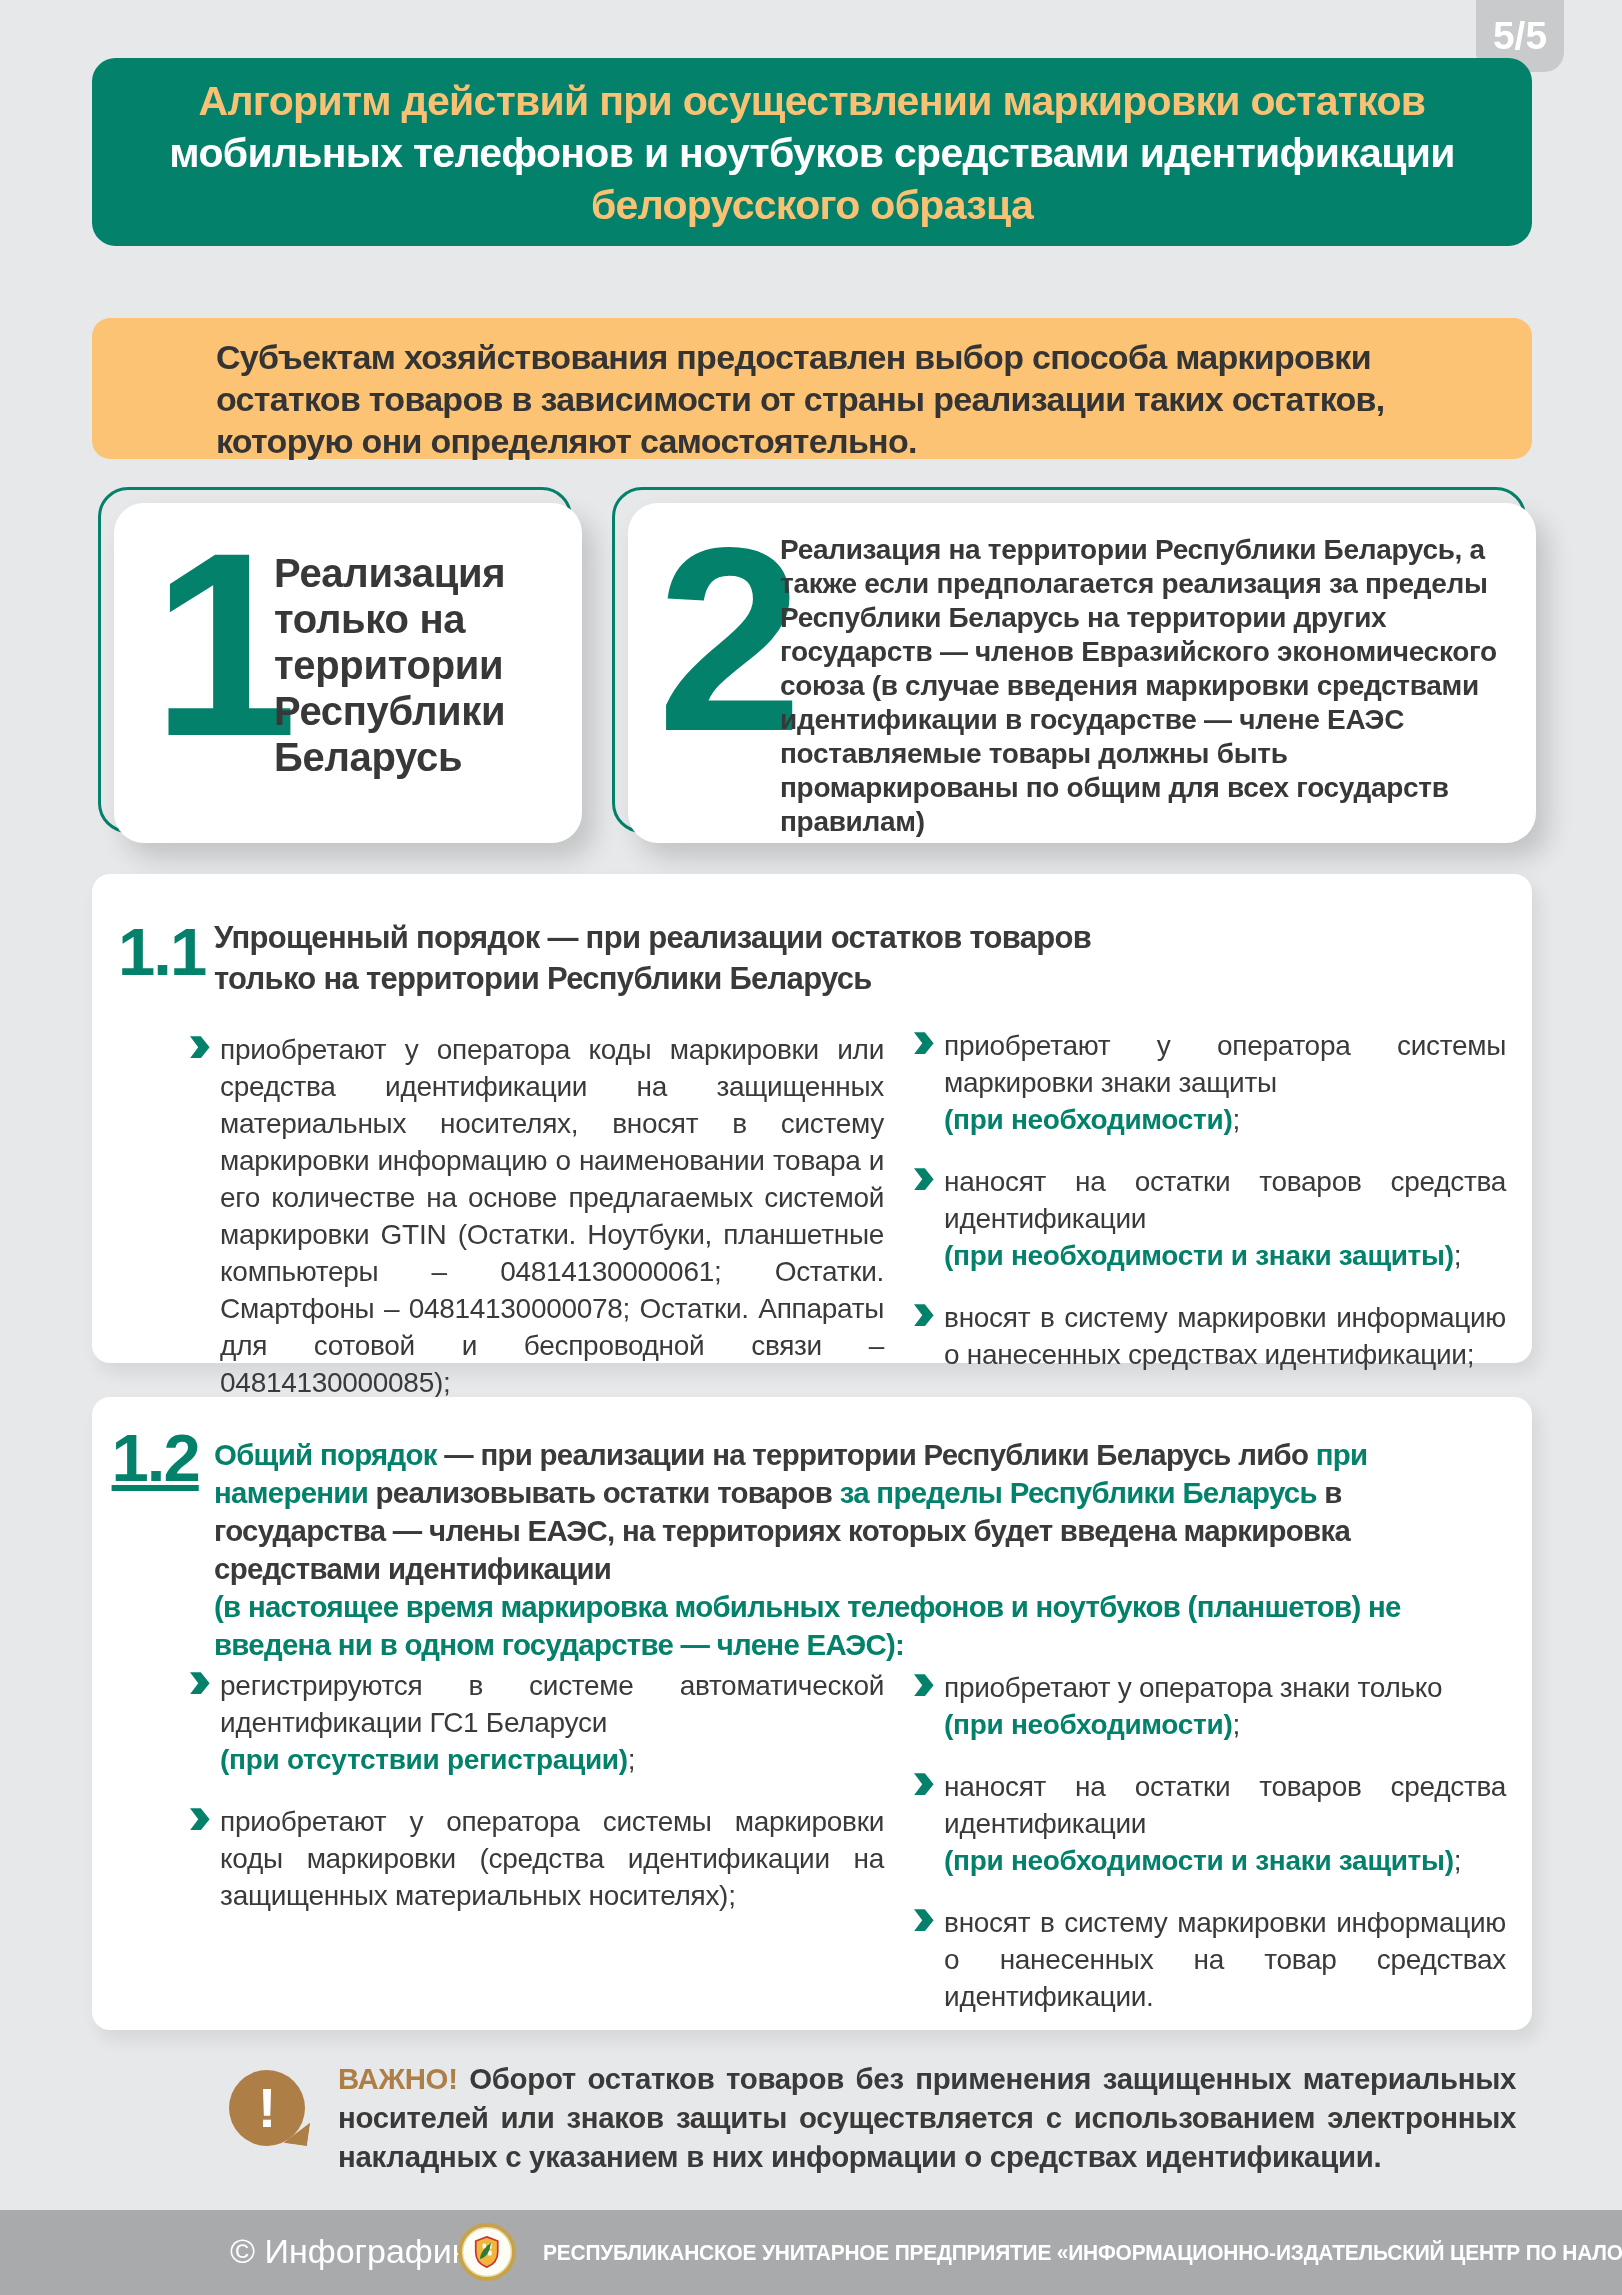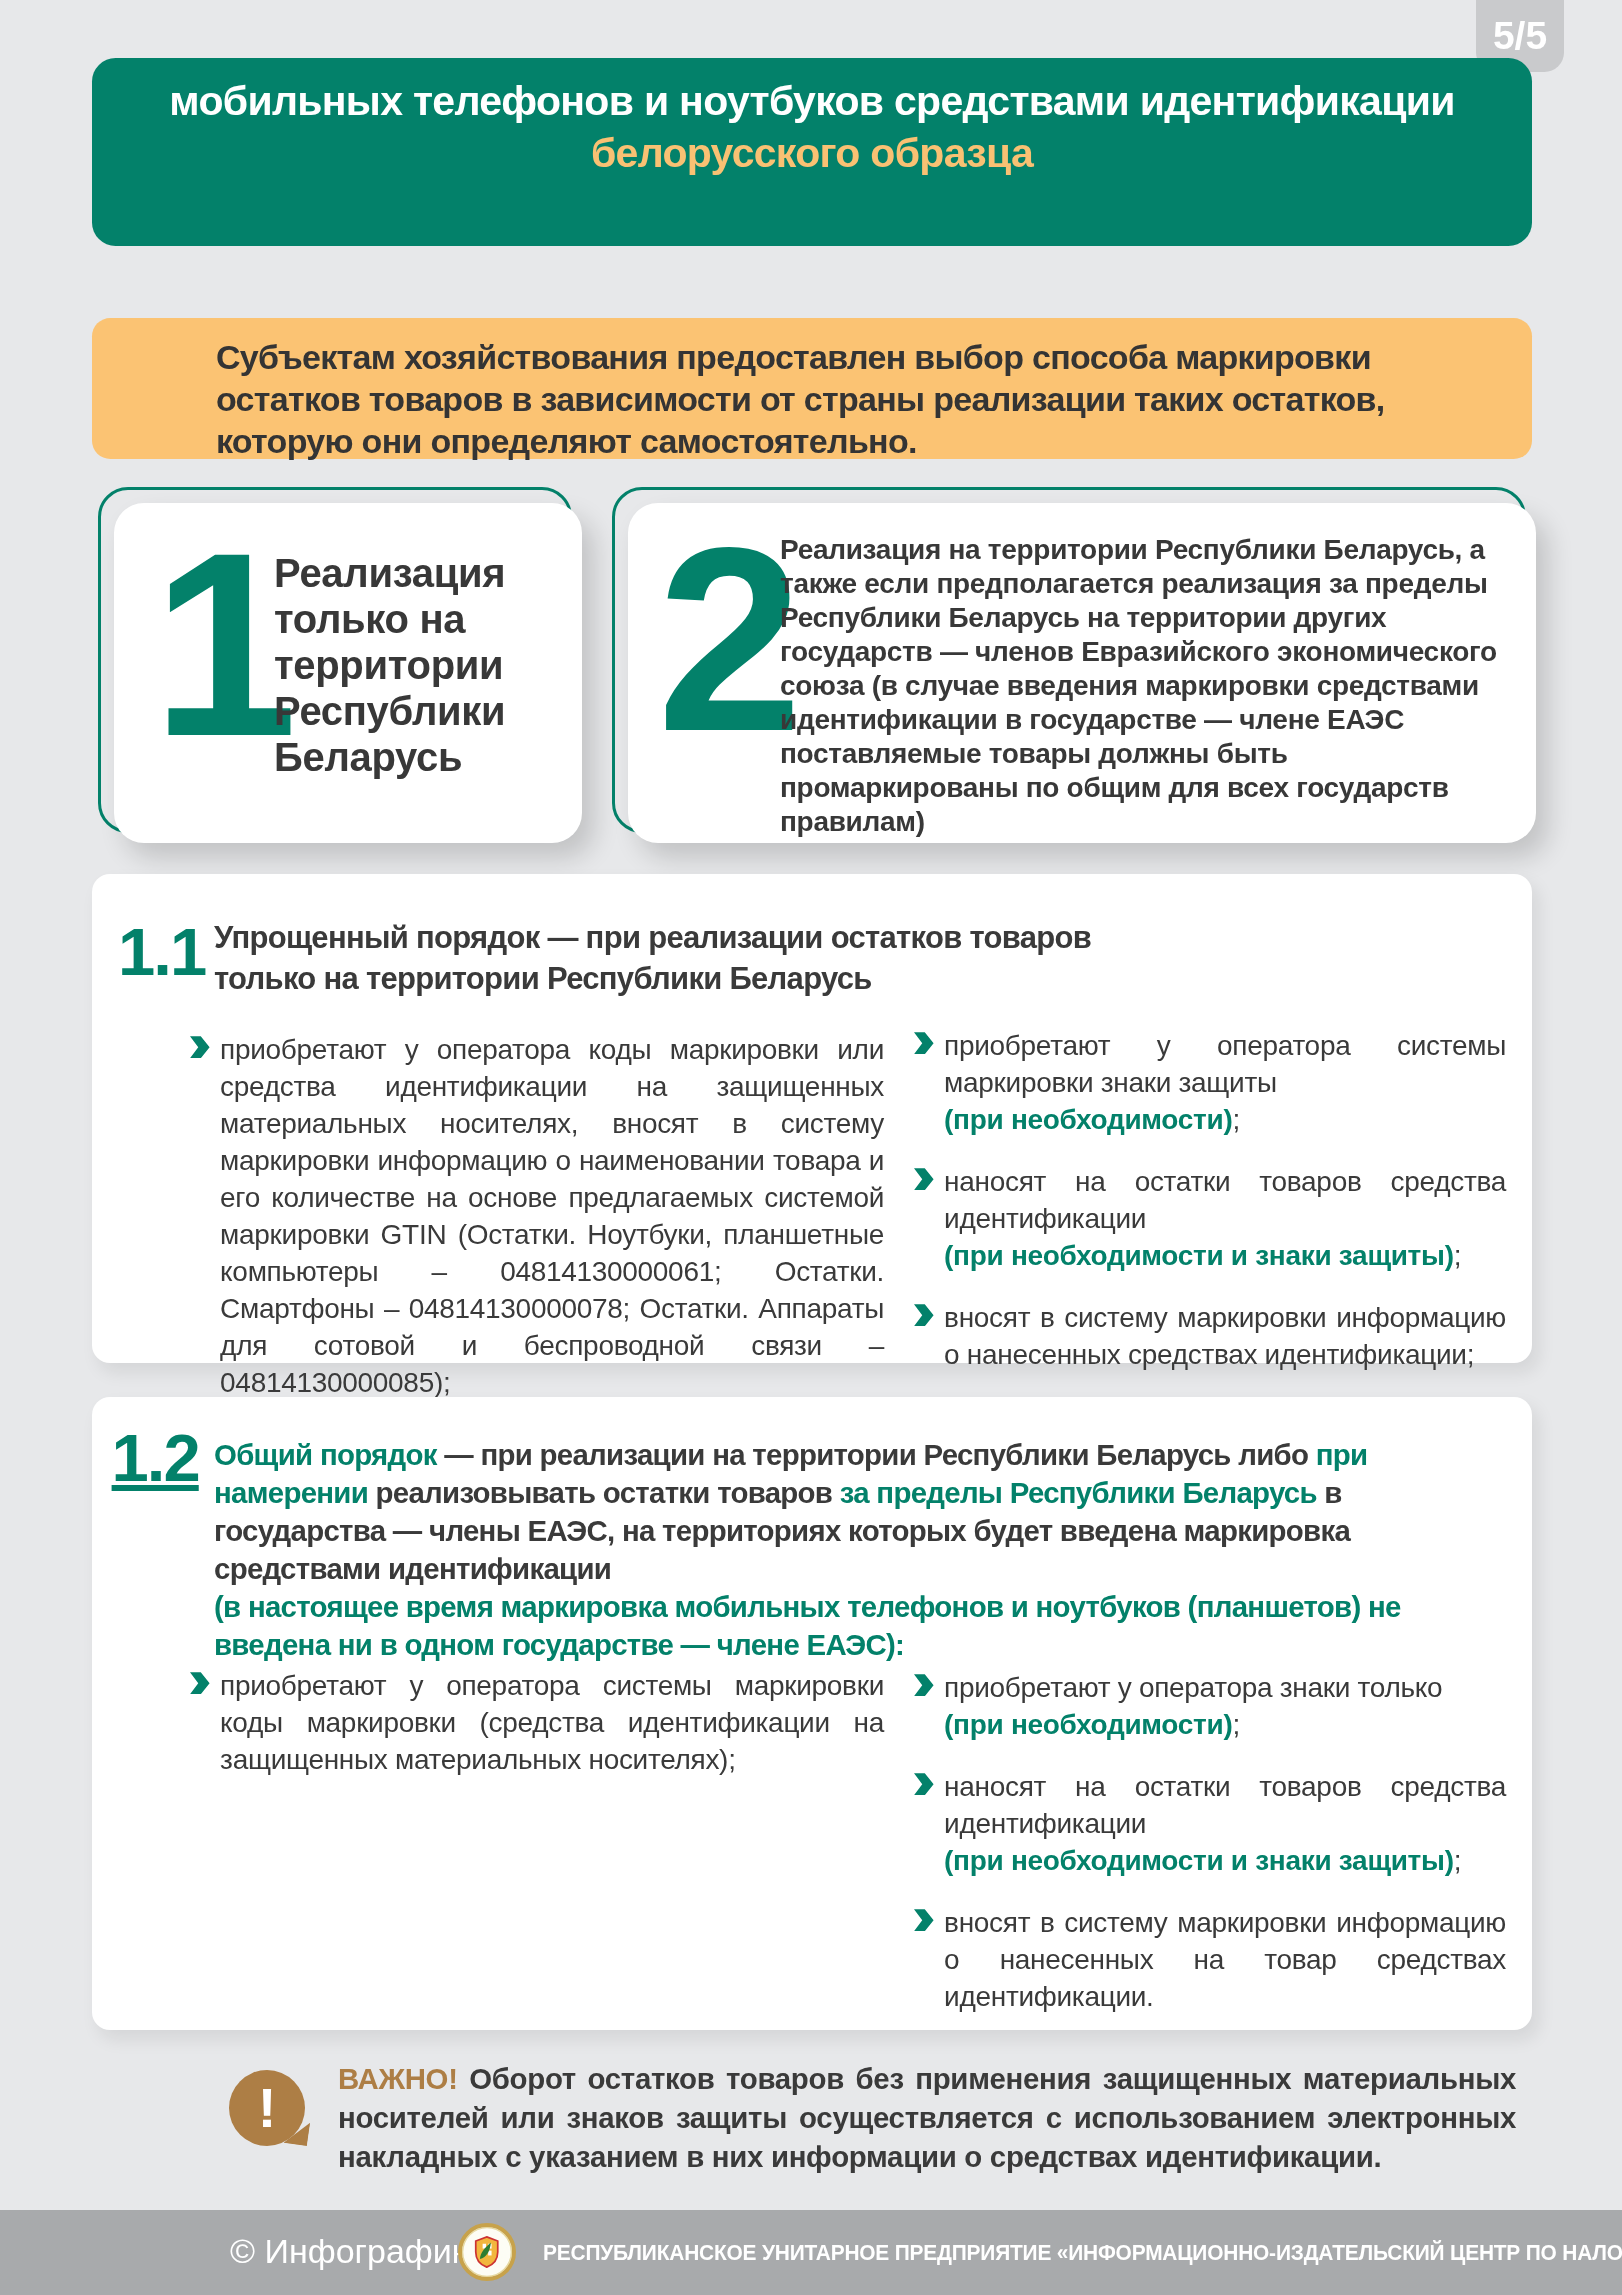--- a/index.html
+++ b/index.html
@@ -107,20 +107,21 @@
 </head>
 <body>
 
 <div class="page">
 
   <div class="badge">
     <span>5/5</span>
   </div>
 
   <div class="header">
+    <div class="l1">Алгоритм действий при осуществлении маркировки остатков</div>
     <div class="l2">мобильных телефонов и ноутбуков средствами идентификации</div>
     <div class="l3">белорусского образца</div>
   </div>
 
   <div class="intro">
     <span>Субъектам хозяйствования предоставлен выбор способа маркировки остатков товаров в зависимости от страны реализации таких остатков, которую они определяют самостоятельно.</span>
   </div>
 
   <div class="opt-outline o1-outline"></div>
   <div class="opt-card o1-card">
@@ -168,20 +169,27 @@
     </div>
   </div>
 
   <div class="panel panel12">
     <div class="p-num p12-num">1.2</div>
     <div class="p-title p12-title">
       <span class="tg">Общий порядок</span><span> — при реализации на территории Республики Беларусь либо </span><span class="tg">при намерении</span><span> реализовывать остатки товаров </span><span class="tg">за пределы Республики Беларусь</span><span> в государства — члены ЕАЭС, на территориях которых будет введена маркировка средствами идентификации</span><br>
       <span class="tg">(в настоящее время маркировка мобильных телефонов и ноутбуков (планшетов) не введена ни в одном государстве — члене ЕАЭС):</span>
     </div>
     <div class="col p12-colL">
+      <div class="bullet">
+        <span class="arr"></span>
+        <div class="btext">
+          <span>регистрируются в системе автоматической идентификации ГС1 Беларуси</span><br>
+          <span class="g">(при отсутствии регистрации)</span><span>;</span>
+        </div>
+      </div>
       <div class="bullet">
         <span class="arr"></span>
         <div class="btext">приобретают у оператора системы маркировки коды маркировки (средства идентификации на защищенных материальных носителях);</div>
       </div>
     </div>
     <div class="col p12-colR">
       <div class="bullet">
         <span class="arr"></span>
         <div class="btext">
           <span>приобретают у оператора знаки только</span><br>

